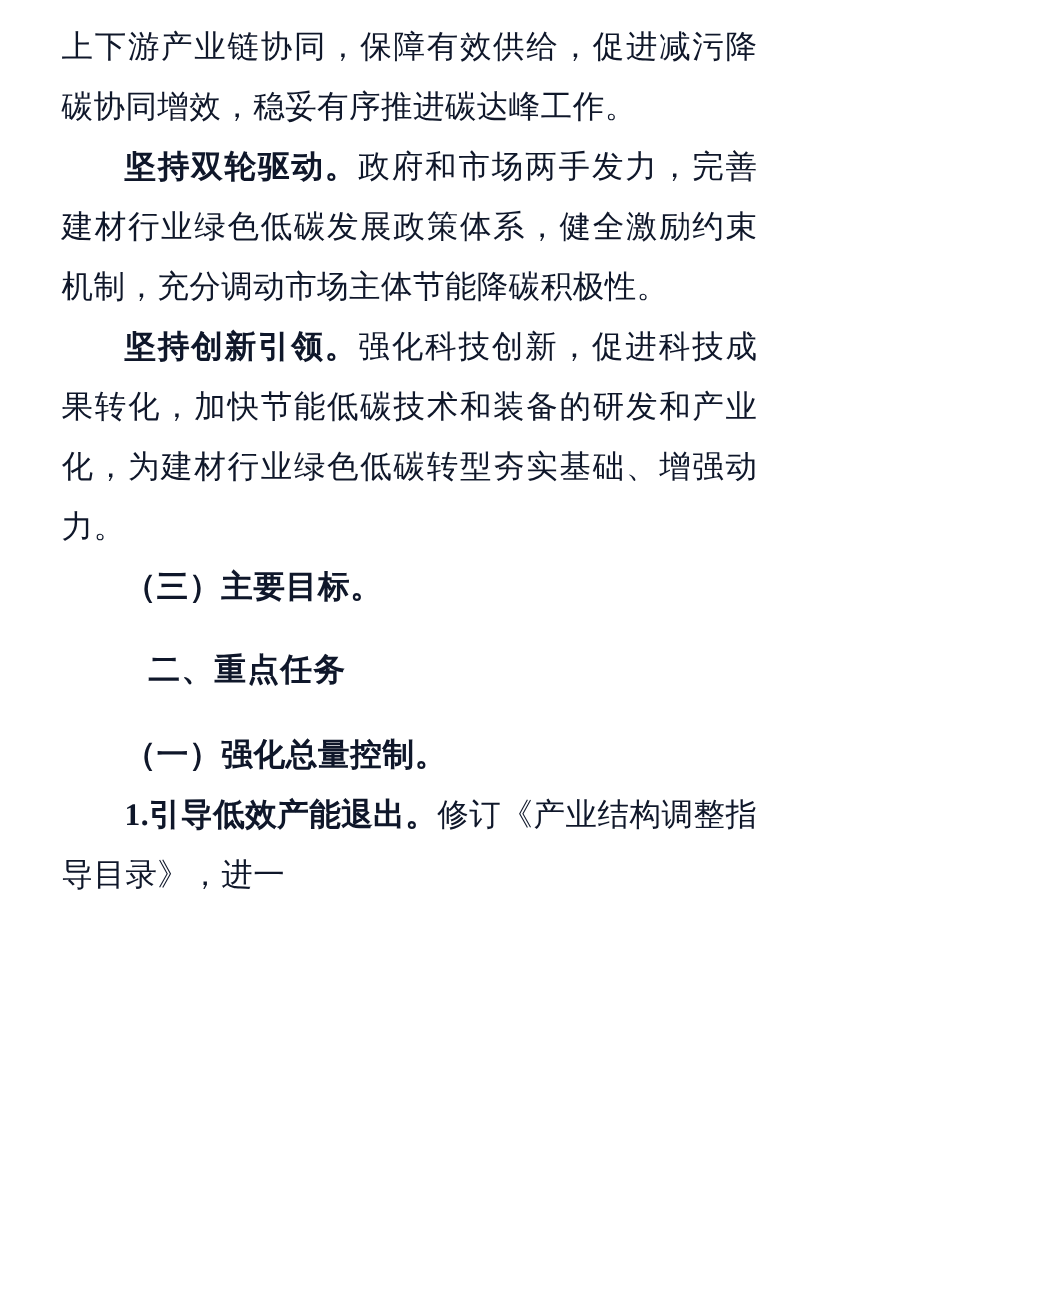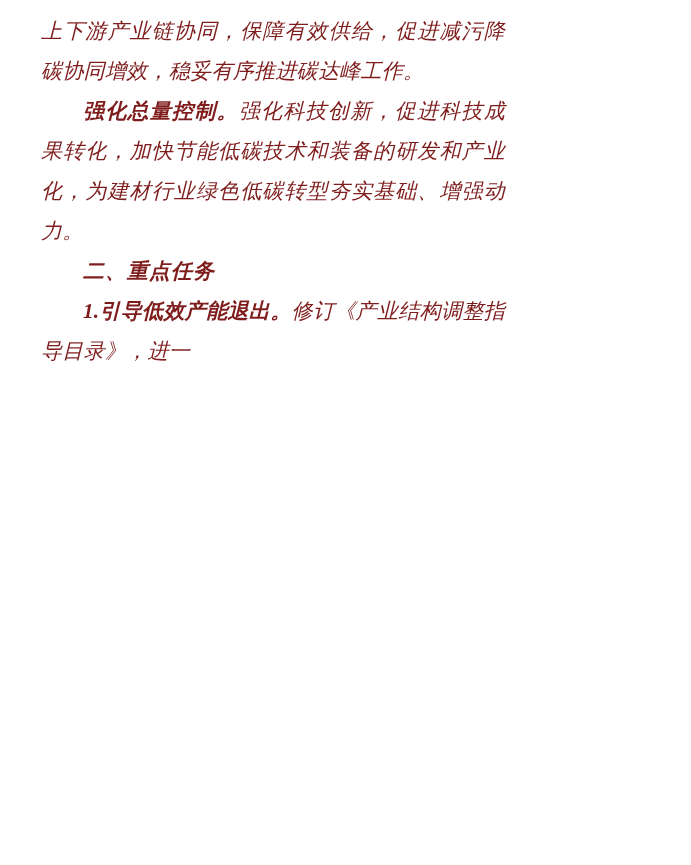--- a/index.html
+++ b/index.html
@@ -11,62 +11,64 @@
     position: relative;
     box-sizing: border-box;
     width: 555px;
     height: 865px;
     background: #ffffff;
     padding: 11px 50px 0 41px;
     overflow: hidden;
     font-family: "Liberation Serif", "DejaVu Serif", serif;
     font-size: 21px;
     line-height: 40px;
-    color: #7f1d1d;
+    color: #0f172a;
     text-align: justify;
     text-justify: inter-ideograph;
-    font-style: italic;
   }
   .para {
     margin: 0;
     padding: 0;
     text-indent: 2em;
     letter-spacing: 0.3px;
   }
   .para.no-indent {
     text-indent: 0;
   }
   .lead {
     font-weight: bold;
   }
   .heading-hei {
-    margin: 0;
+    margin: 16px;
     text-indent: 2em;
     font-family: "Liberation Sans", "DejaVu Sans", sans-serif;
     font-weight: 600;
     letter-spacing: 1px;
   }
   .subheading {
     margin: 0;
     text-indent: 2em;
     font-weight: bold;
     letter-spacing: 0.5px;
   }
 </style>
 </head>
 <body>
 
 <div class="page">
 
   <p class="para no-indent"><span>上下游产业链协同，保障有效供给，促进减污降碳协同增效，稳妥有序推进碳达峰工作。</span></p>
 
+  <p class="para"><span class="lead">坚持双轮驱动。</span><span>政府和市场两手发力，完善建材行业绿色低碳发展政策体系，健全激励约束机制，充分调动市场主体节能降碳积极性。</span></p>
 
-  <p class="para"><span class="lead">强化总量控制。</span><span>强化科技创新，促进科技成果转化，加快节能低碳技术和装备的研发和产业化，为建材行业绿色低碳转型夯实基础、增强动力。</span></p>
+  <p class="para"><span class="lead">坚持创新引领。</span><span>强化科技创新，促进科技成果转化，加快节能低碳技术和装备的研发和产业化，为建材行业绿色低碳转型夯实基础、增强动力。</span></p>
 
 
+  <p class="subheading"><span>（三）主要目标。</span></p>
 
 
   <p class="heading-hei"><span>二、重点任务</span></p>
 
+  <p class="subheading"><span>（一）强化总量控制。</span></p>
 
   <p class="para"><span class="lead">1.引导低效产能退出。</span><span>修订《产业结构调整指导目录》，进一</span></p>
 
 </div>
 
 </body></html>

